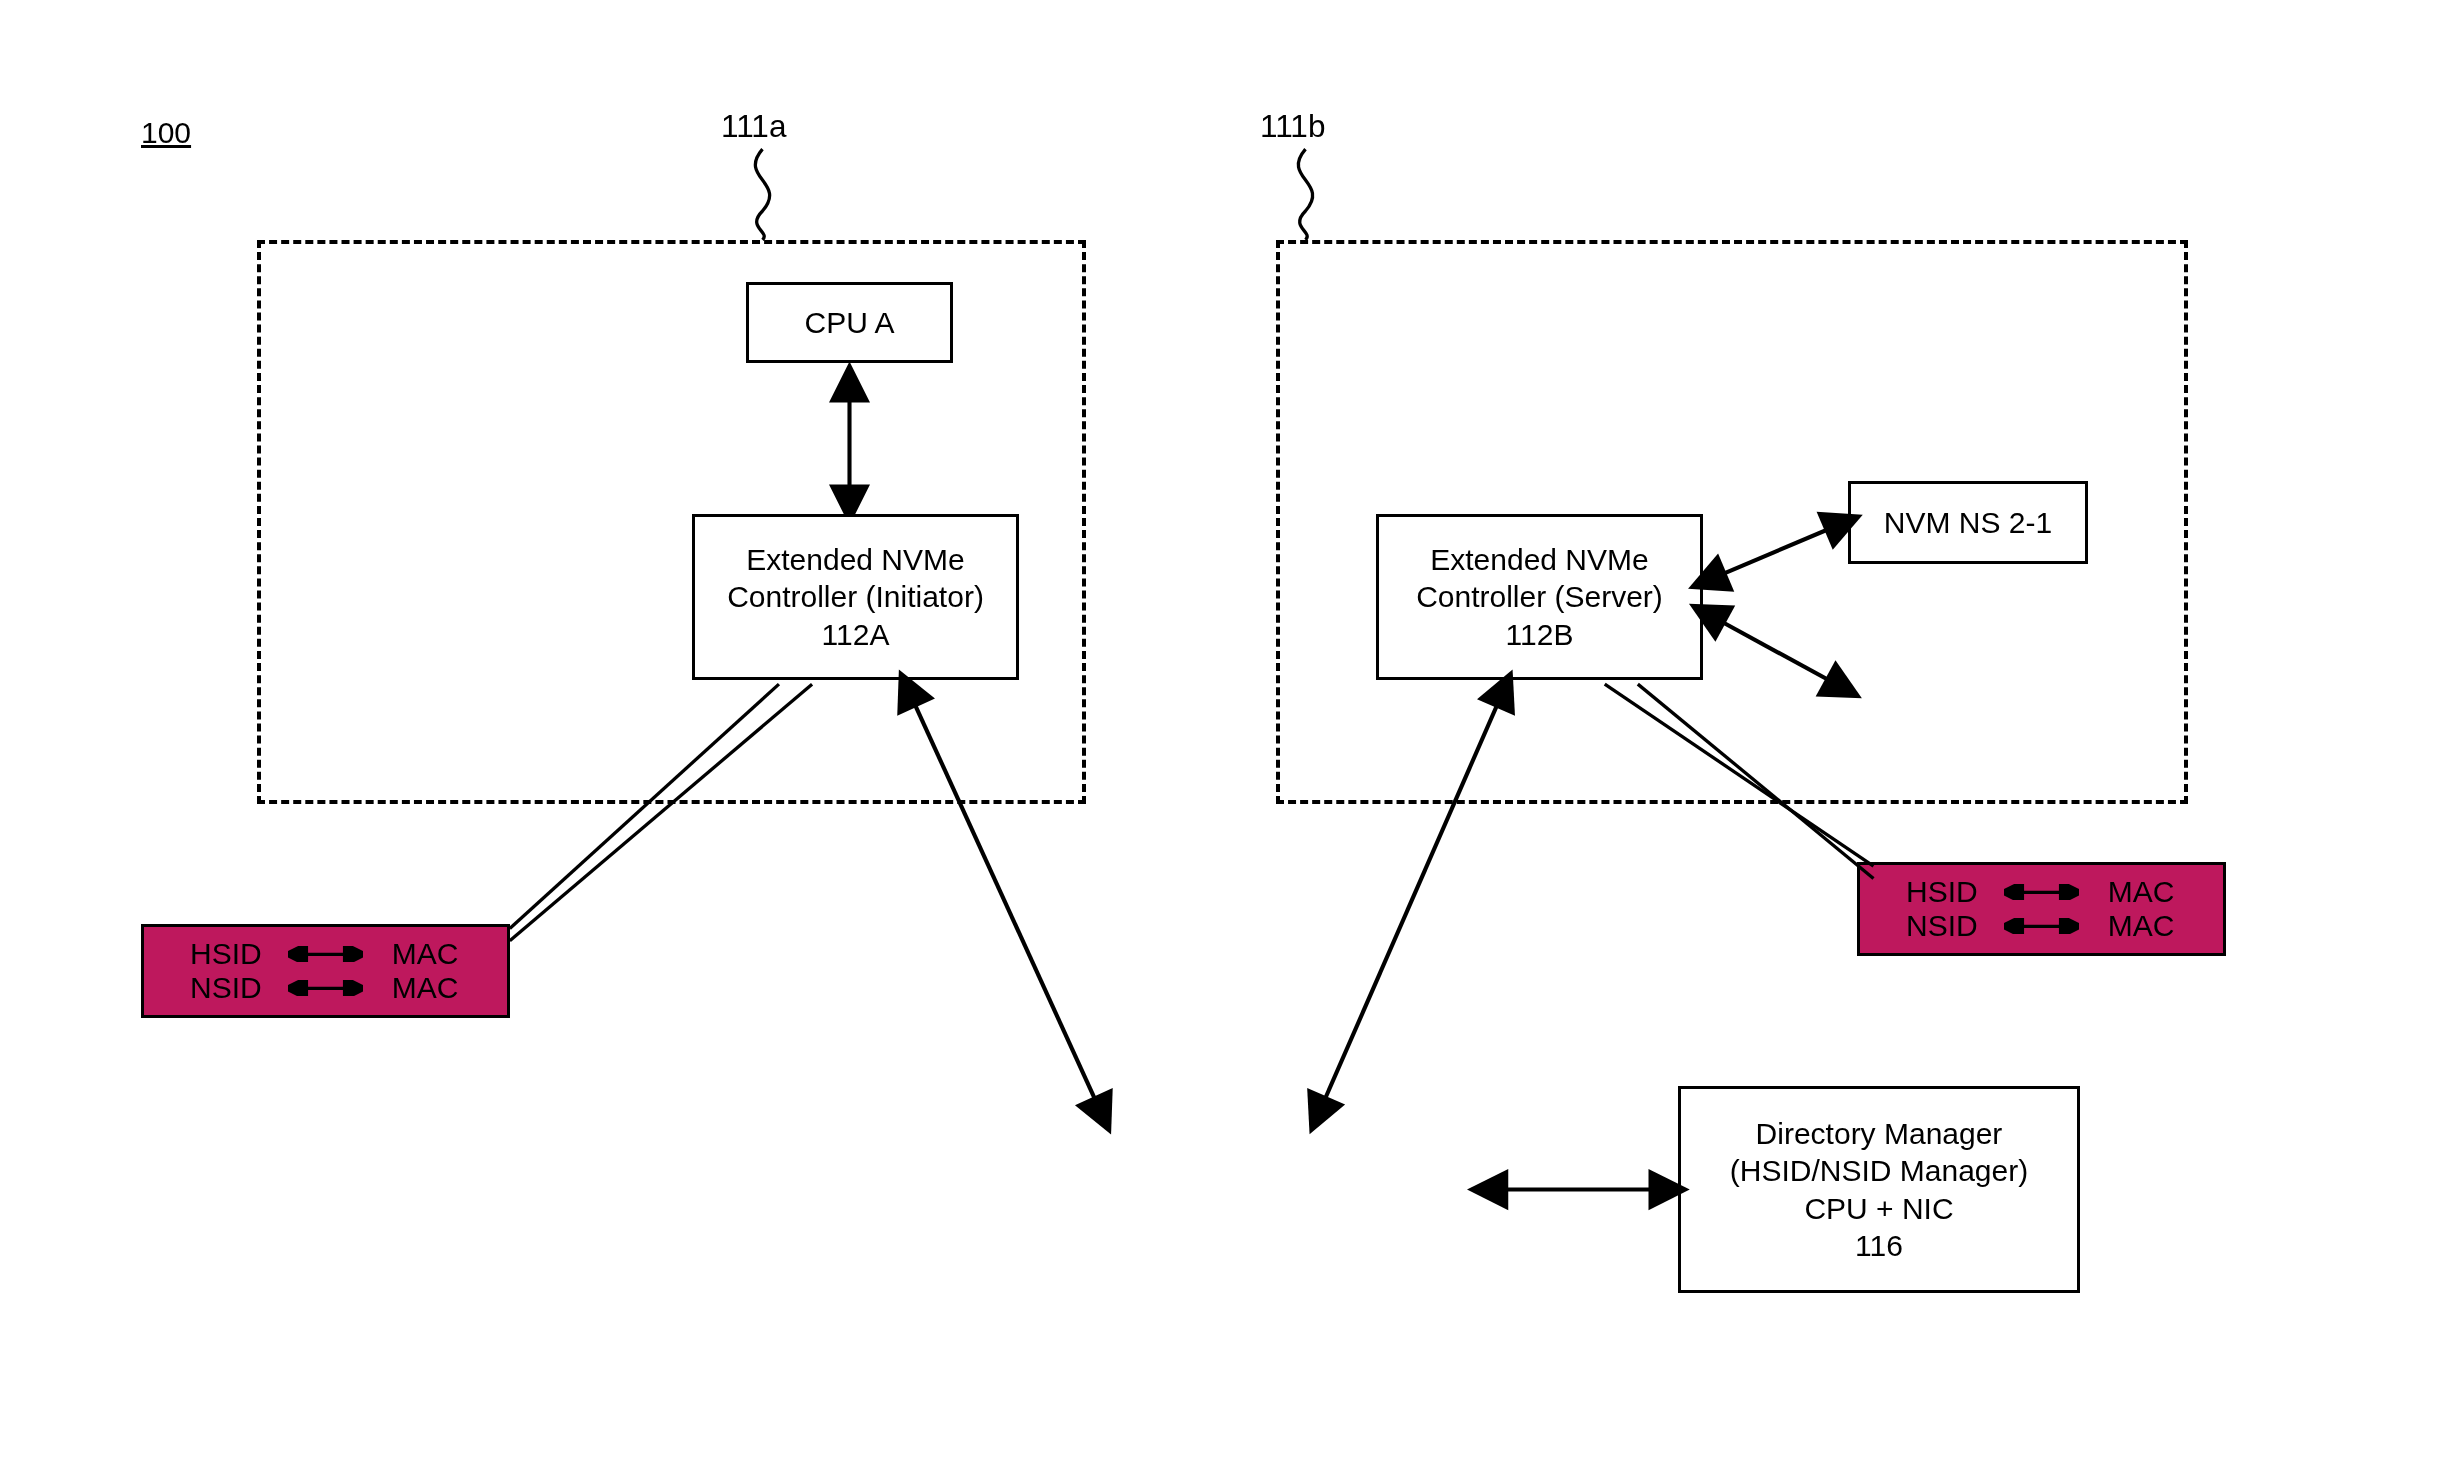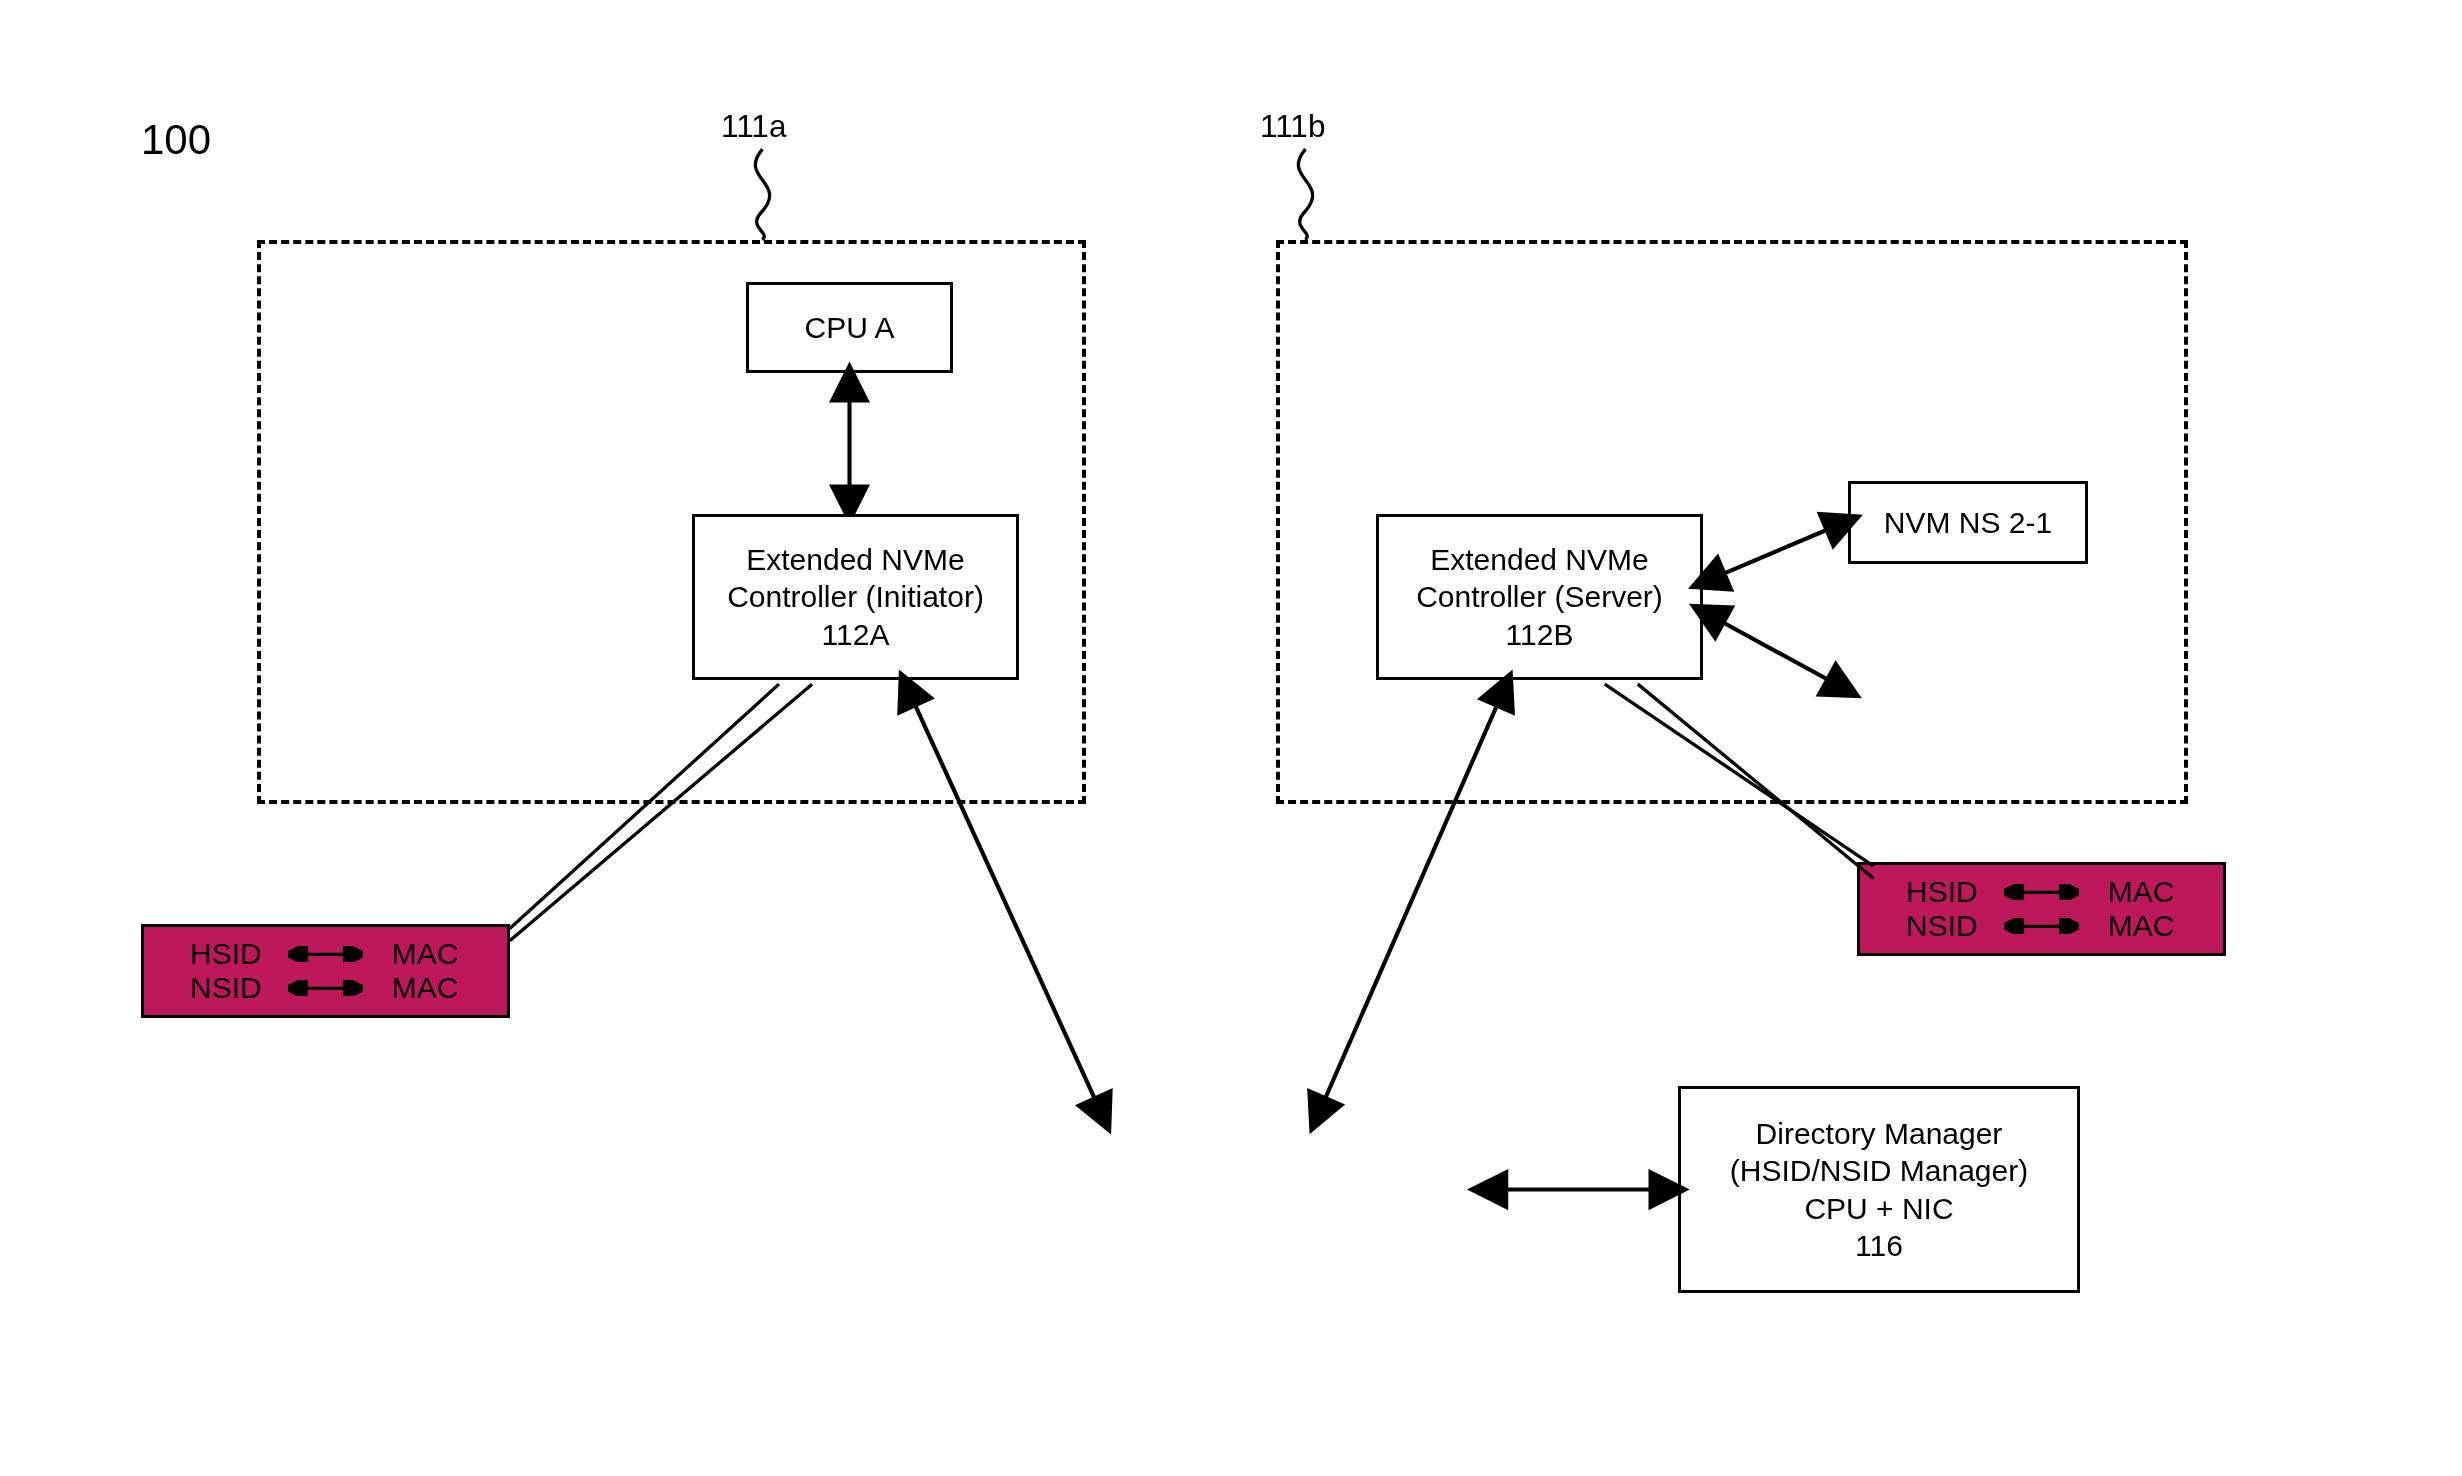--- a/index.html
+++ b/index.html
@@ -32,21 +32,22 @@
     border: 4.1px dashed #000;
     box-sizing: border-box;
   }
   .label {
     position: absolute;
     font-size: 31.5px;
     line-height: 1.2;
   }
   .figref {
     position: absolute;
-    font-size: 42px;
+    font-size: 30px;
+    text-decoration: underline;
   }
   svg.conn {
     position: absolute;
     overflow: visible;
   }
   .map-table {
     position: absolute;
     border: 3.3px solid #000;
     background: #be185d;
     box-sizing: border-box;
@@ -80,21 +81,21 @@
   <div class="label" style="left:721px; top:108px;">111a</div>
   <svg class="conn" style="left:746px; top:149px;" width="33" height="91" viewBox="0 0 40 110">
     <path d="M20 0 C -10 35, 50 40, 20 75 C 0 95, 30 100, 20 110" stroke="#000" stroke-width="4" fill="none"></path>
   </svg>
 
   <div class="label" style="left:1260px; top:108px;">111b</div>
   <svg class="conn" style="left:1289px; top:149px;" width="33" height="91" viewBox="0 0 40 110">
     <path d="M20 0 C -10 35, 50 40, 20 75 C 0 95, 30 100, 20 110" stroke="#000" stroke-width="4" fill="none"></path>
   </svg>
 
-  <div class="box" style="left:746px; top:282px; width:207px; height:91px;">
+  <div class="box" style="left:746px; top:282px; width:207px; height:81px;">
     <span>CPU A</span>
   </div>
 
   <svg class="conn" style="left:829px; top:373px;" width="41" height="141" viewBox="0 0 50 170">
     <defs>
       <marker id="ahU1" markerWidth="14" markerHeight="14" refX="7" refY="7" orient="auto">
         <path d="M2,2 L12,7 L2,12 z" fill="#000"></path>
       </marker>
       <marker id="ahU1s" markerWidth="14" markerHeight="14" refX="7" refY="7" orient="auto">
         <path d="M12,2 L2,7 L12,12 z" fill="#000"></path>

